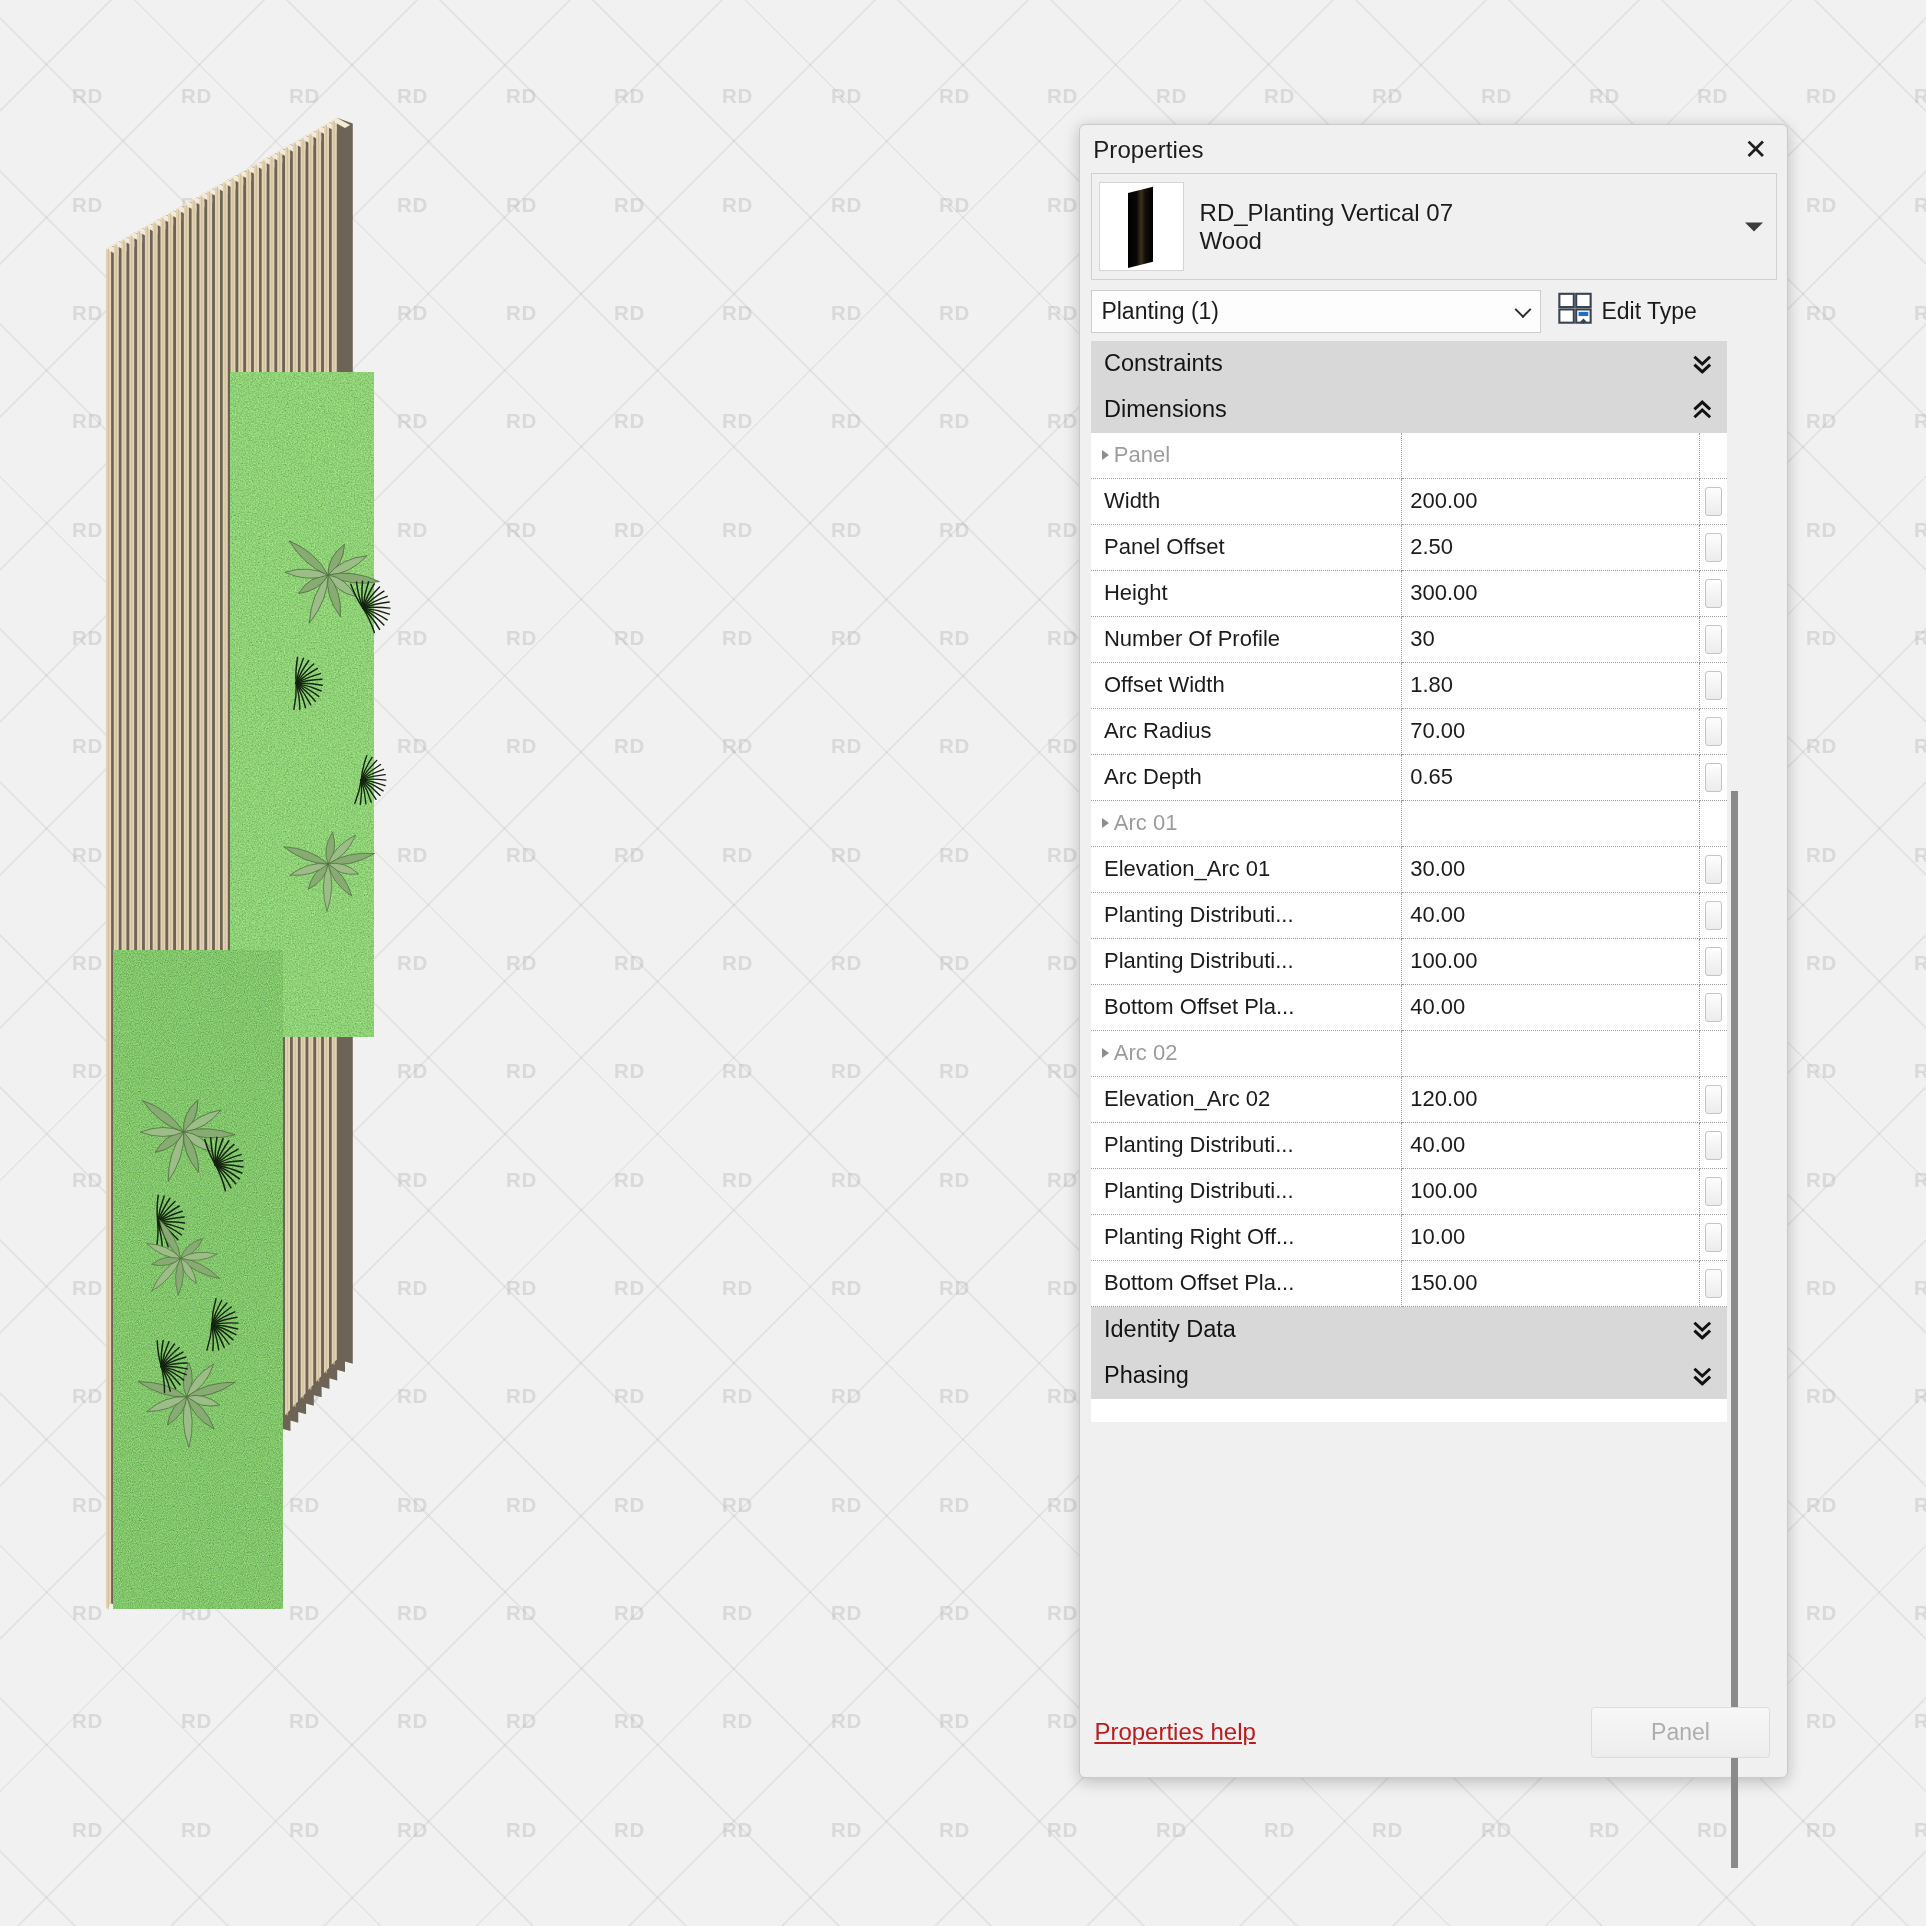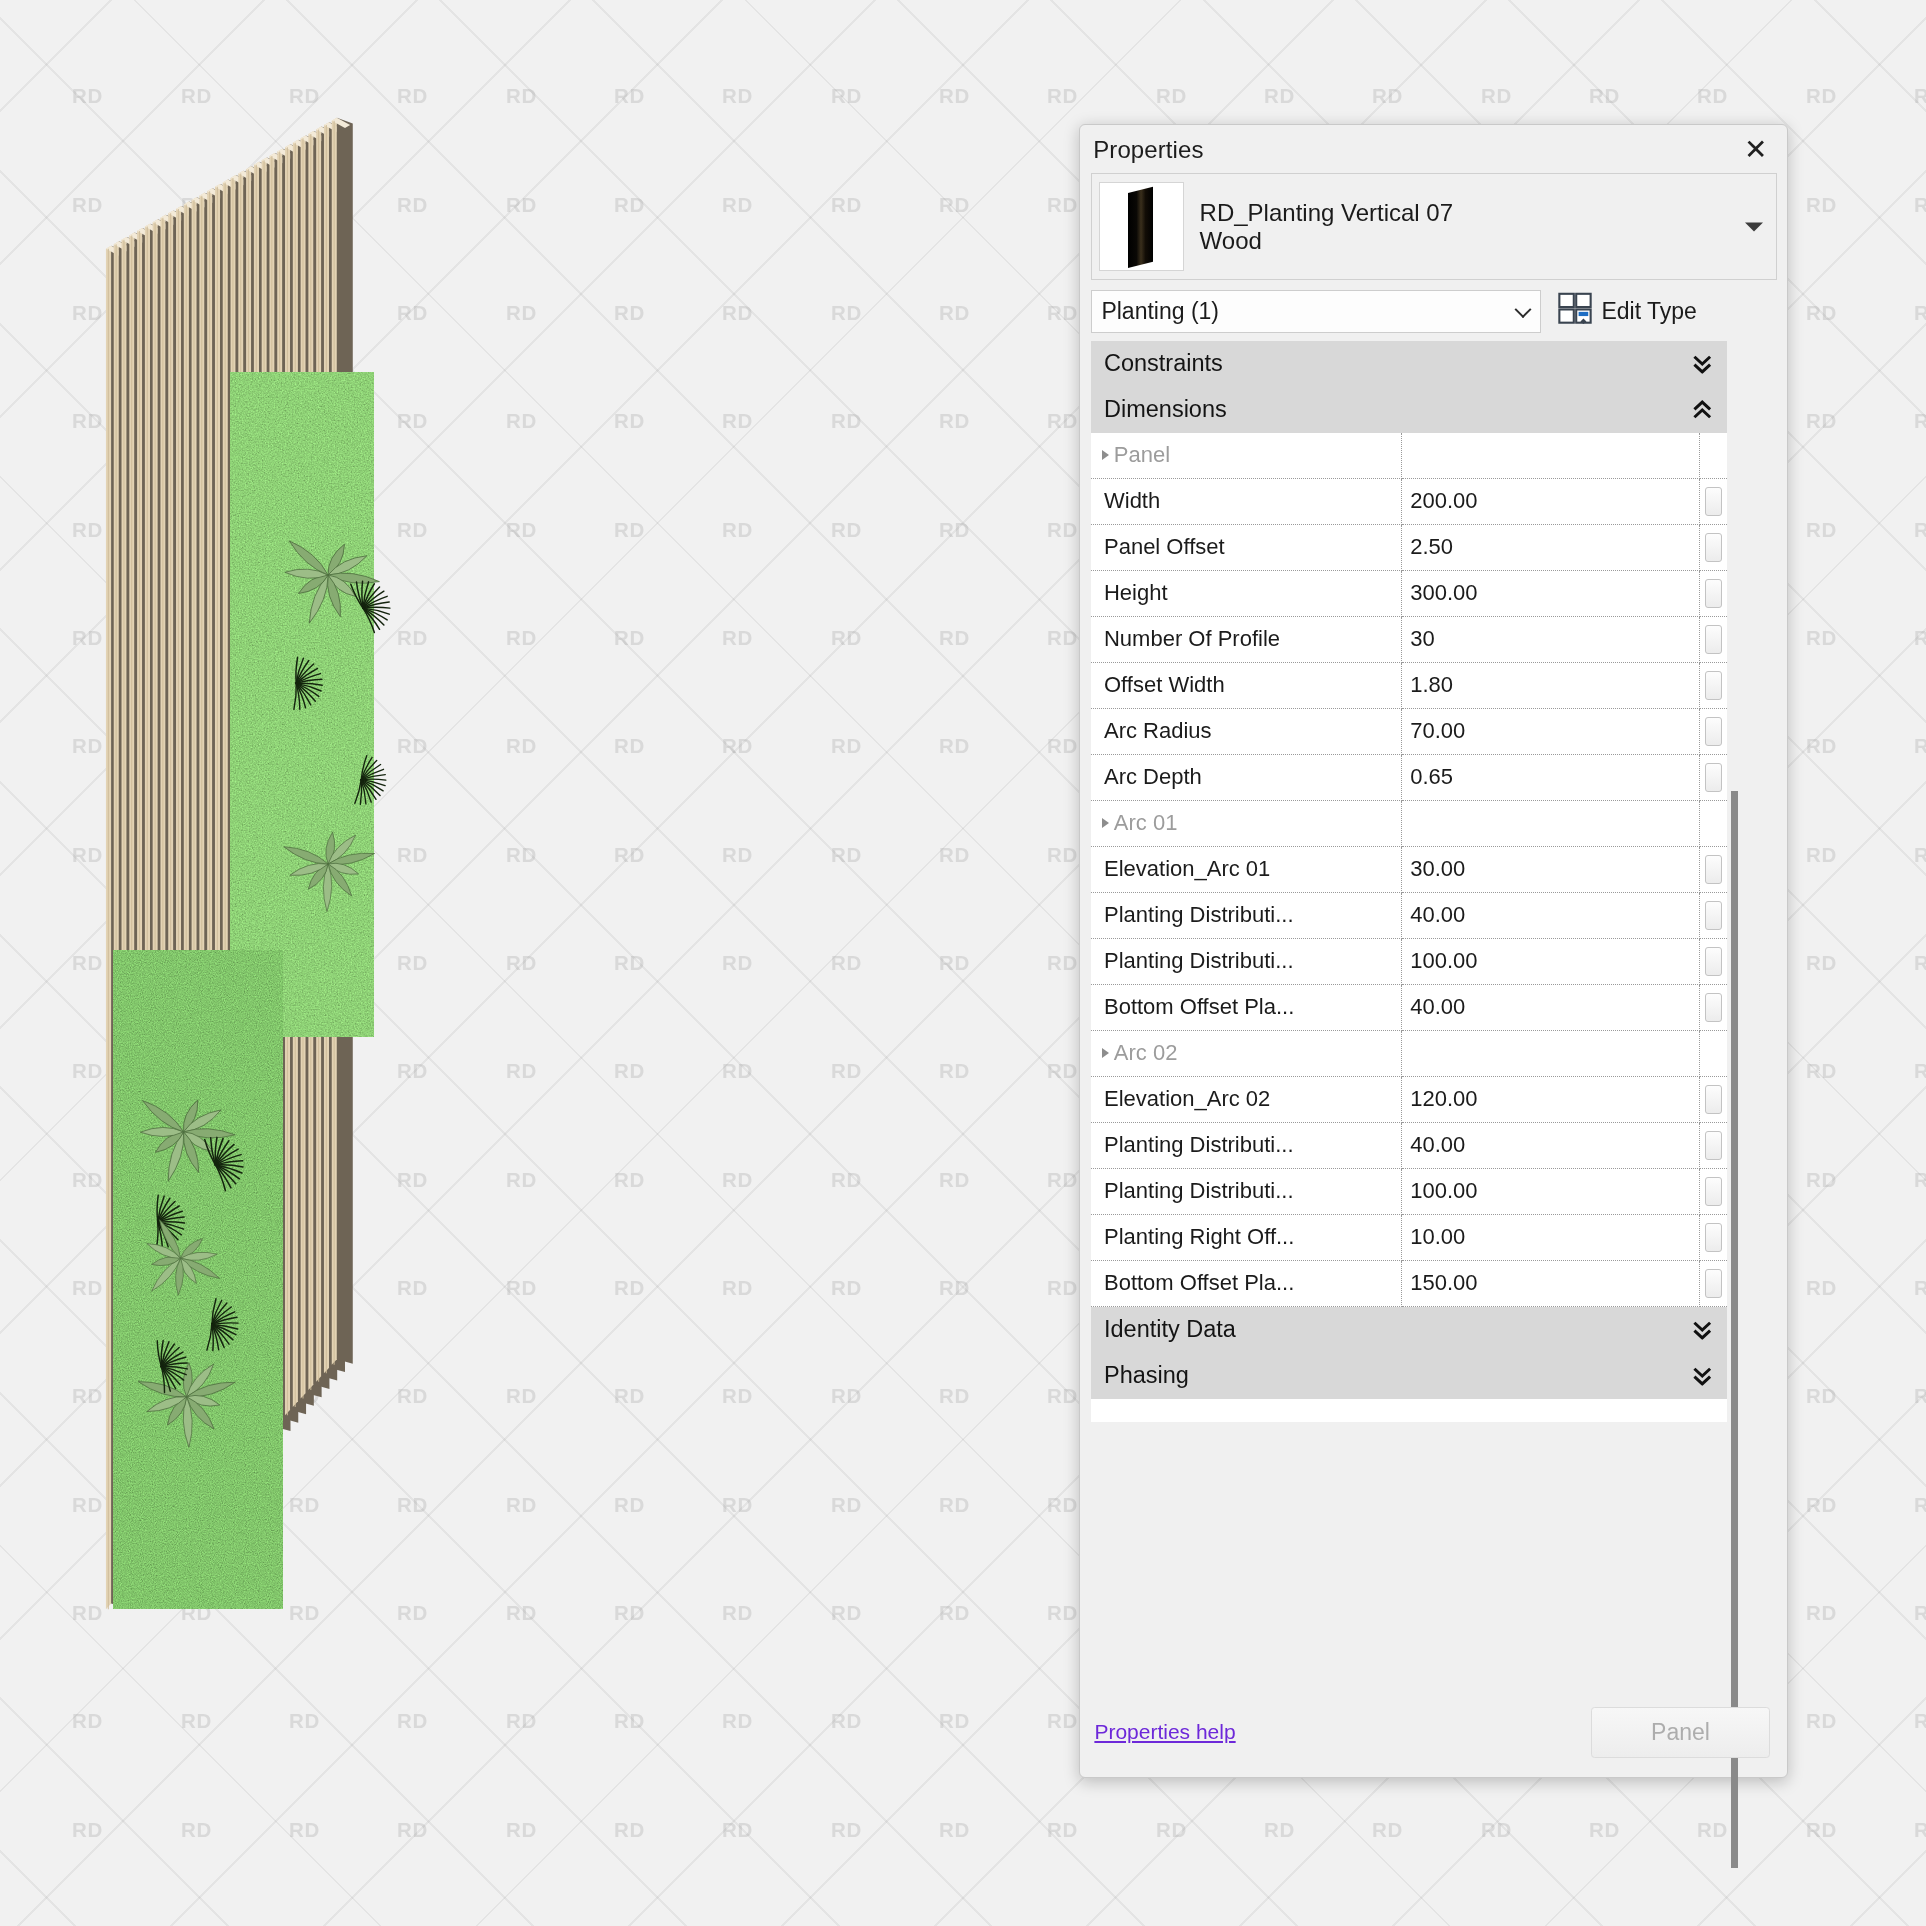--- a/index.html
+++ b/index.html
@@ -200,21 +200,21 @@
   }
 
   
   .pd-footer {
     position:absolute; left:0; right:0; bottom:0;
     height:90px;
     display:flex; align-items:center;
     padding:0 17px 0 14.4px;
   }
   .pd-help {
-    font-size:21px; color:#6d28d9; text-decoration:underline; cursor:pointer;
+    font-size:24px; color:#b91c1c; text-decoration:underline; cursor:pointer;
   }
   .pd-apply {
     margin-left:auto;
     width:179px; height:51px;
     border:0.6px solid #dcdcdc; border-radius:3.6px;
     background:linear-gradient(180deg,#f7f7f7,#ededed);
     display:flex; align-items:center; justify-content:center;
     font-size:23px; color:#adadad; cursor:default;
   }
 </style>

